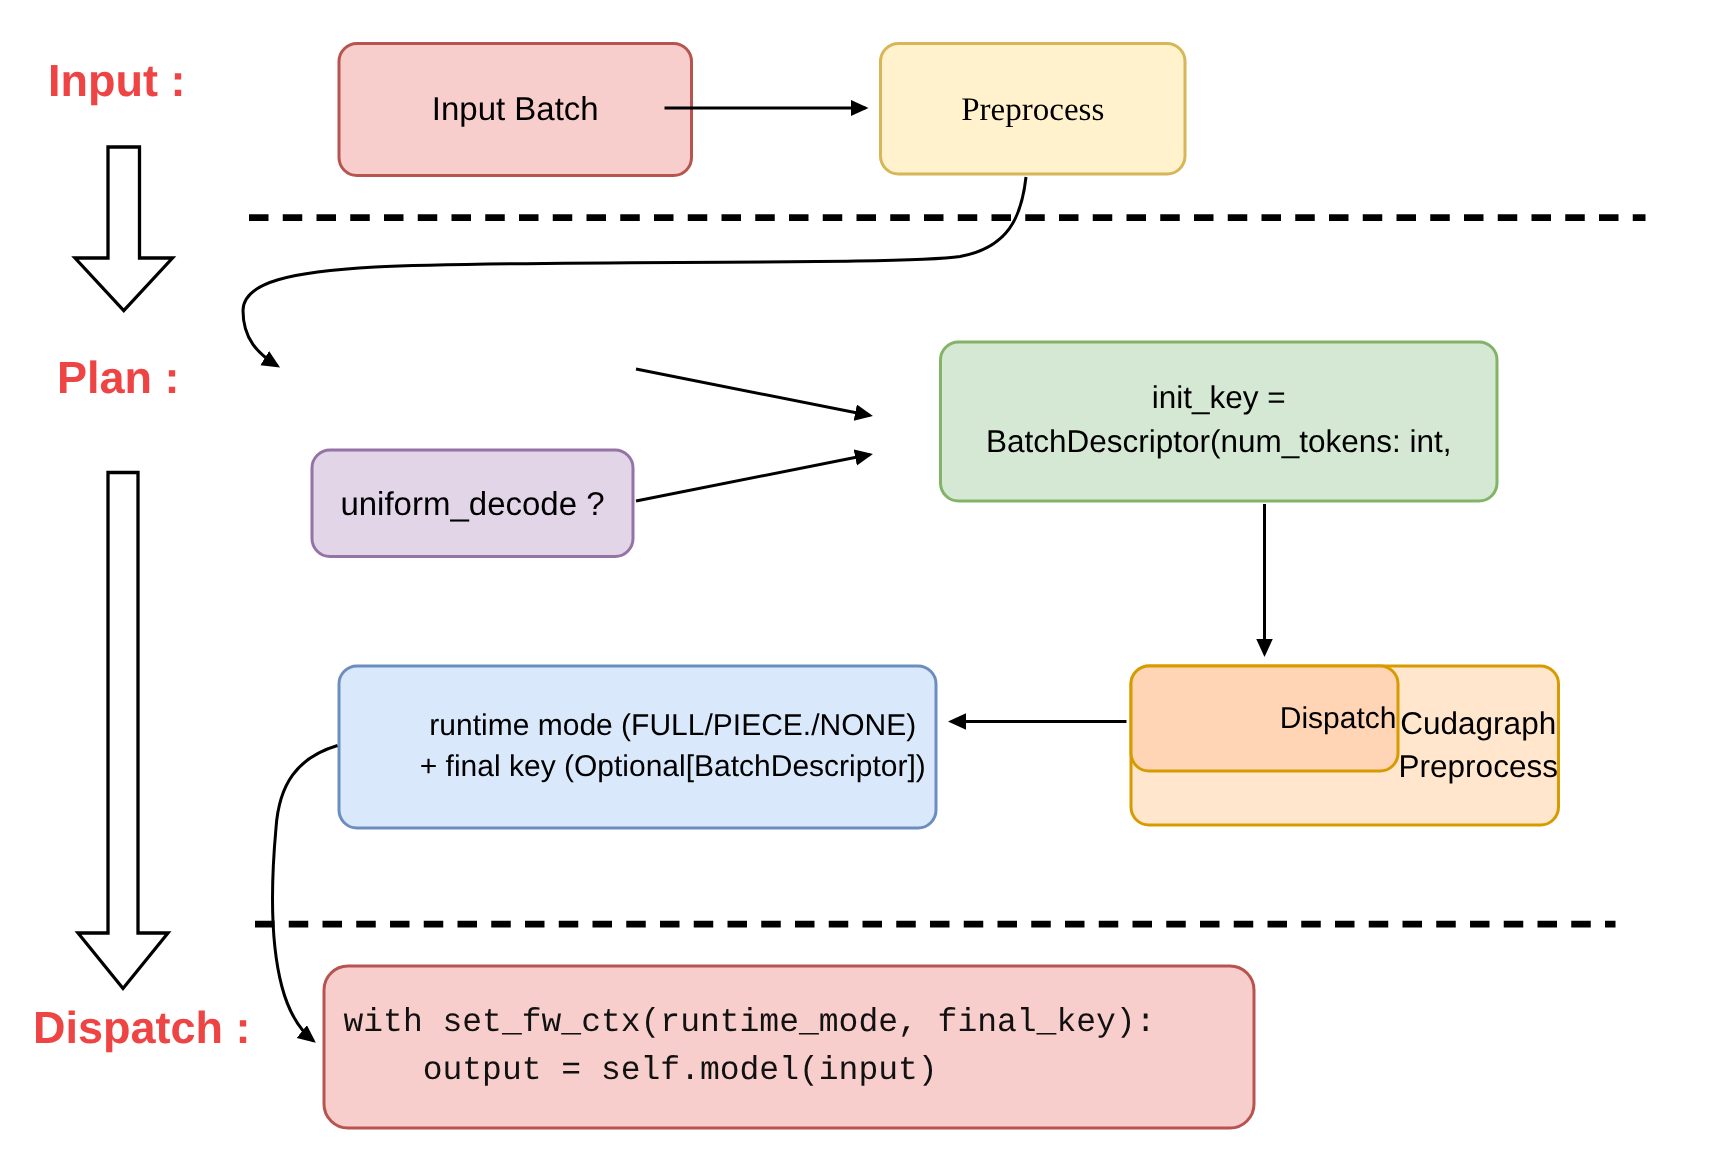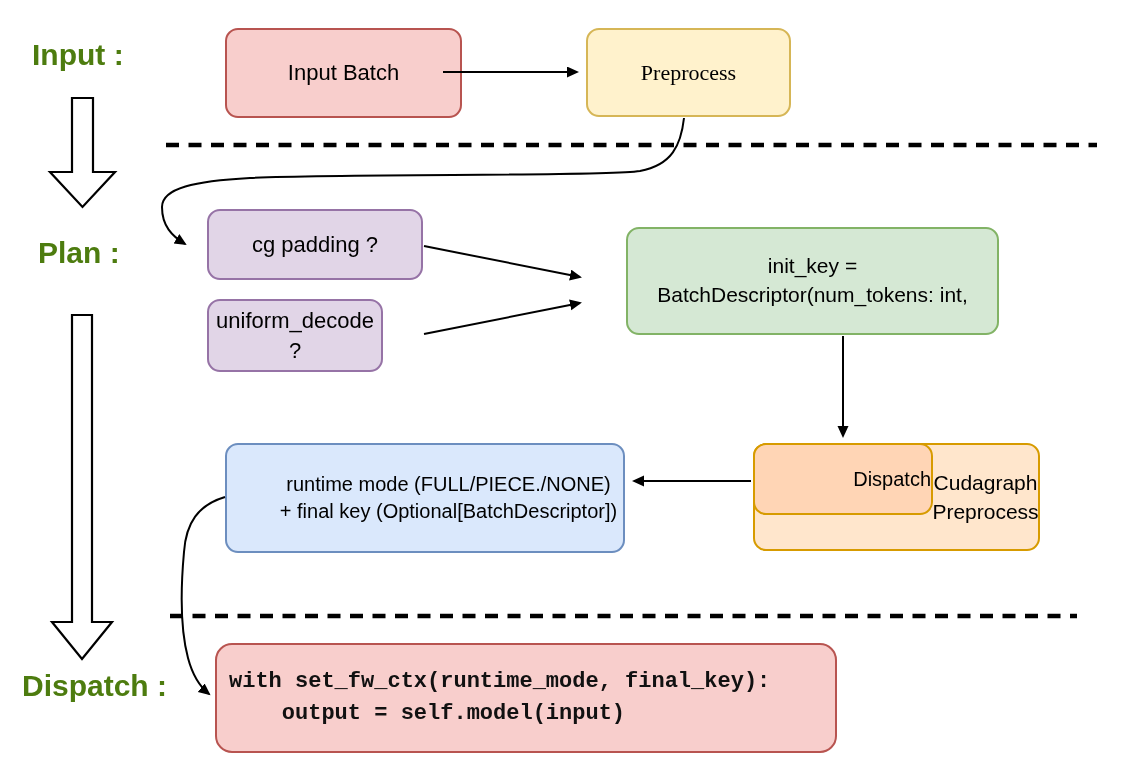--- a/index.html
+++ b/index.html
@@ -8,21 +8,21 @@
     width:1142px;height:770px;
     background:#ffffff;
     font-family:"Liberation Sans", sans-serif;
     color:#000;
     overflow:hidden;
   }
   .section-label{
     position:absolute;
     font-size:30px;
     font-weight:700;
-    color:#4d7c0f;
+    color:#ef4444;
     white-space:nowrap;
   }
   .node{
     position:absolute;
     box-sizing:border-box;
     border-radius:13px;
     display:flex;
     flex-direction:column;
     align-items:center;
     justify-content:center;
@@ -35,38 +35,37 @@
   .node-green {background:#d5e8d4;border:2px solid #82b366;}
   .node-blue  {background:#dae8fc;border:2px solid #6c8ebf;}
   .node-orange-outer{background:#ffe6cc;border:2px solid #d79b00;}
   .node-orange-inner{background:#ffd5b5;border:2px solid #d79b00;align-items:flex-end;}
   .fs22{font-size:22px;}
   .fs21{font-size:21px;}
   .fs20{font-size:20px;padding-left:47px;}
   #node-input-batch   {left:225px;top:28px;width:237px;height:90px;}
   #node-preprocess    {left:586px;top:28px;width:205px;height:89px;font-family:Liberation Serif, serif;}
   #node-cg-padding    {left:207px;top:209px;width:216px;height:71px;}
-  #node-uniform-decode{left:207px;top:299px;width:176px;height:73px;}
+  #node-uniform-decode{left:207px;top:299px;width:216px;height:73px;}
   #node-init-key      {left:593px;top:227px;width:373px;height:108px;line-height:1.38;margin-left:33px;}
   #node-cudagraph     {left:753px;top:443px;width:287px;height:108px;}
   #node-dispatch      {left:0px;top:0px;width:180px;height:72px;margin:-2px 0 0 -2px;}
   .cudagraph-label{
     position:absolute;left:178px;top:0;right:0;height:100%;
     display:flex;flex-direction:column;align-items:center;justify-content:center;
     line-height:1.4;
   }
   #node-runtime-key   {left:225px;top:443px;width:400px;height:110px;}
   #node-execute{
     left:215px;top:643px;width:622px;height:110px;
     border-radius:17px;
     align-items:flex-start;
     justify-content:center;
     padding-left:12px;
     text-align:left;
-    font-weight:bold;
   }
   .code-line{
     font-family:"Liberation Mono", monospace;
     font-size:22px;
     line-height:1.45;
     white-space:pre;
     color:#111;
   }
   #label-input  {left:32px;top:38px;}
   #label-plan   {left:38px;top:236px;}
@@ -83,23 +82,20 @@
   <div class="section-label" id="label-execute">Dispatch :</div>
 
   <div class="node node-red fs22" id="node-input-batch">
     <span>Input Batch</span>
   </div>
 
   <div class="node node-yellow fs22" id="node-preprocess">
     <span>Preprocess</span>
   </div>
 
-  <div class="node node-purple fs22" id="node-cg-padding">
-    <span>cg padding ?</span>
-  </div>
 
   <div class="node node-purple fs22" id="node-uniform-decode">
     <span>uniform_decode ?</span>
   </div>
 
   <div class="node node-green fs21" id="node-init-key">
     <span>init_key = BatchDescriptor(num_tokens: int,</span>
   </div>
 
   <div class="node node-orange-outer fs21" id="node-cudagraph">

